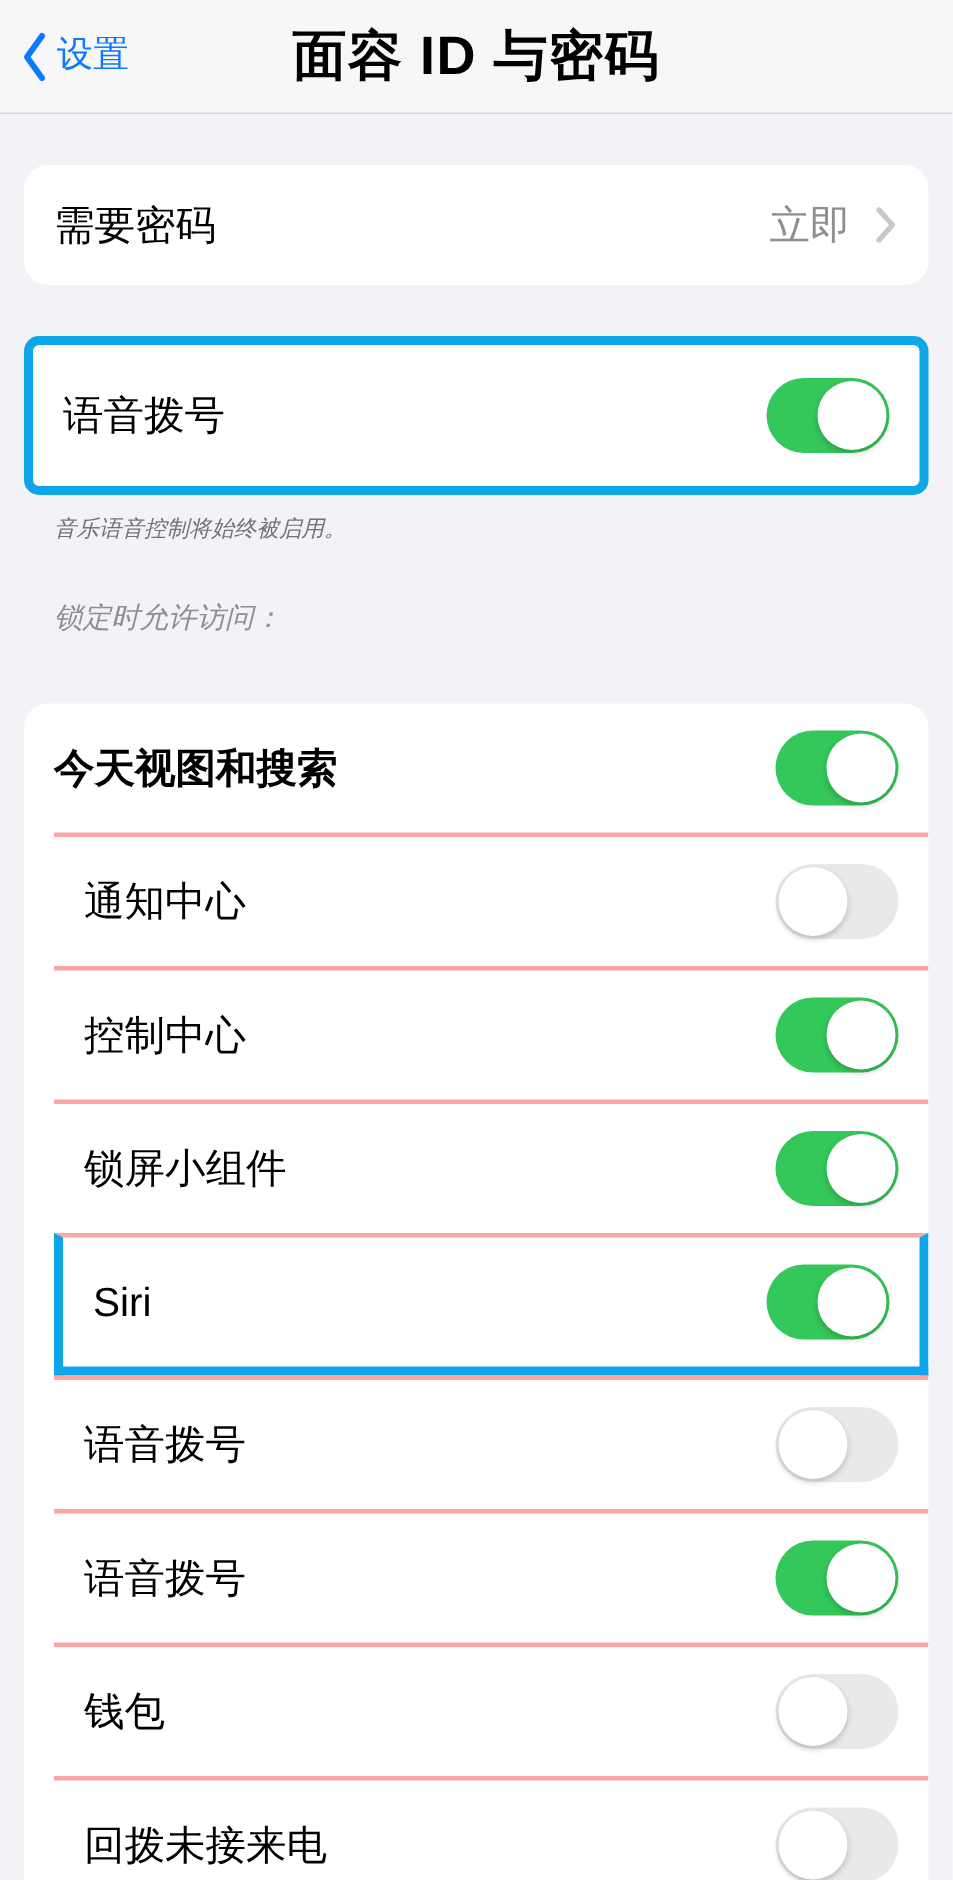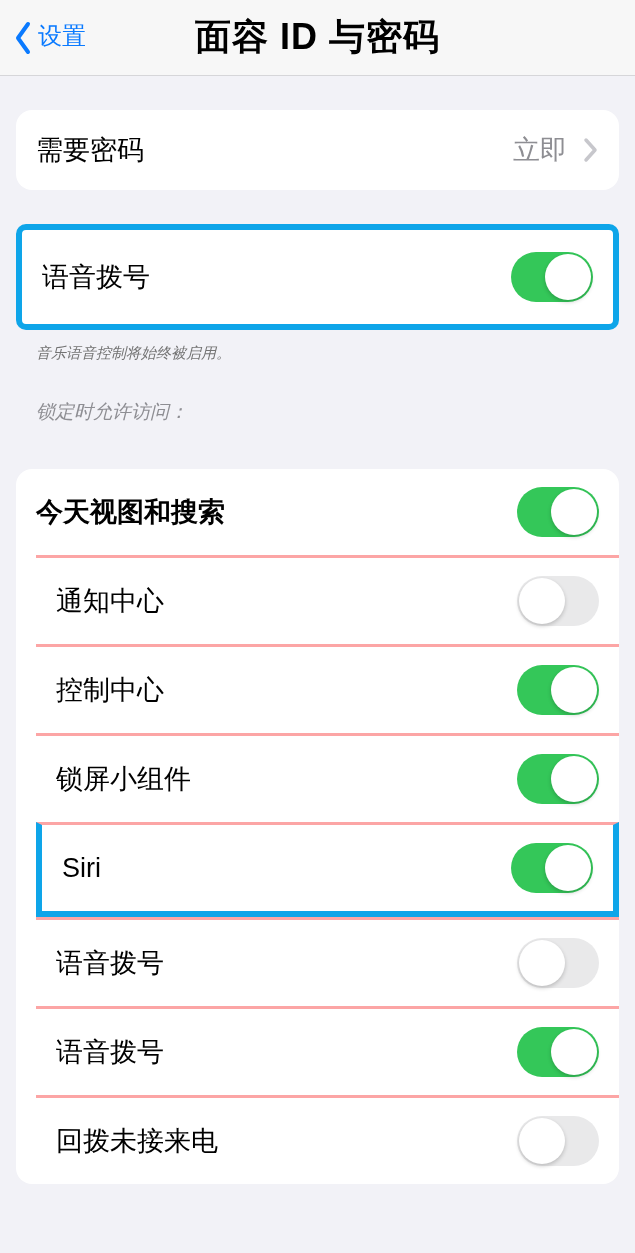--- a/index.html
+++ b/index.html
@@ -185,20 +185,26 @@
           <div class="knob"></div>
         </div>
       </div>
       <div class="row">
         <span class="label">语音拨号</span>
         <div class="toggle on">
           <div class="knob"></div>
         </div>
       </div>
       <div class="row">
+        <span class="label">钱包</span>
+        <div class="toggle off">
+          <div class="knob"></div>
+        </div>
+      </div>
+      <div class="row">
         <span class="label">回拨未接来电</span>
         <div class="toggle off">
           <div class="knob"></div>
         </div>
       </div>
     </div>
 
 </div>
 
 </body></html>

